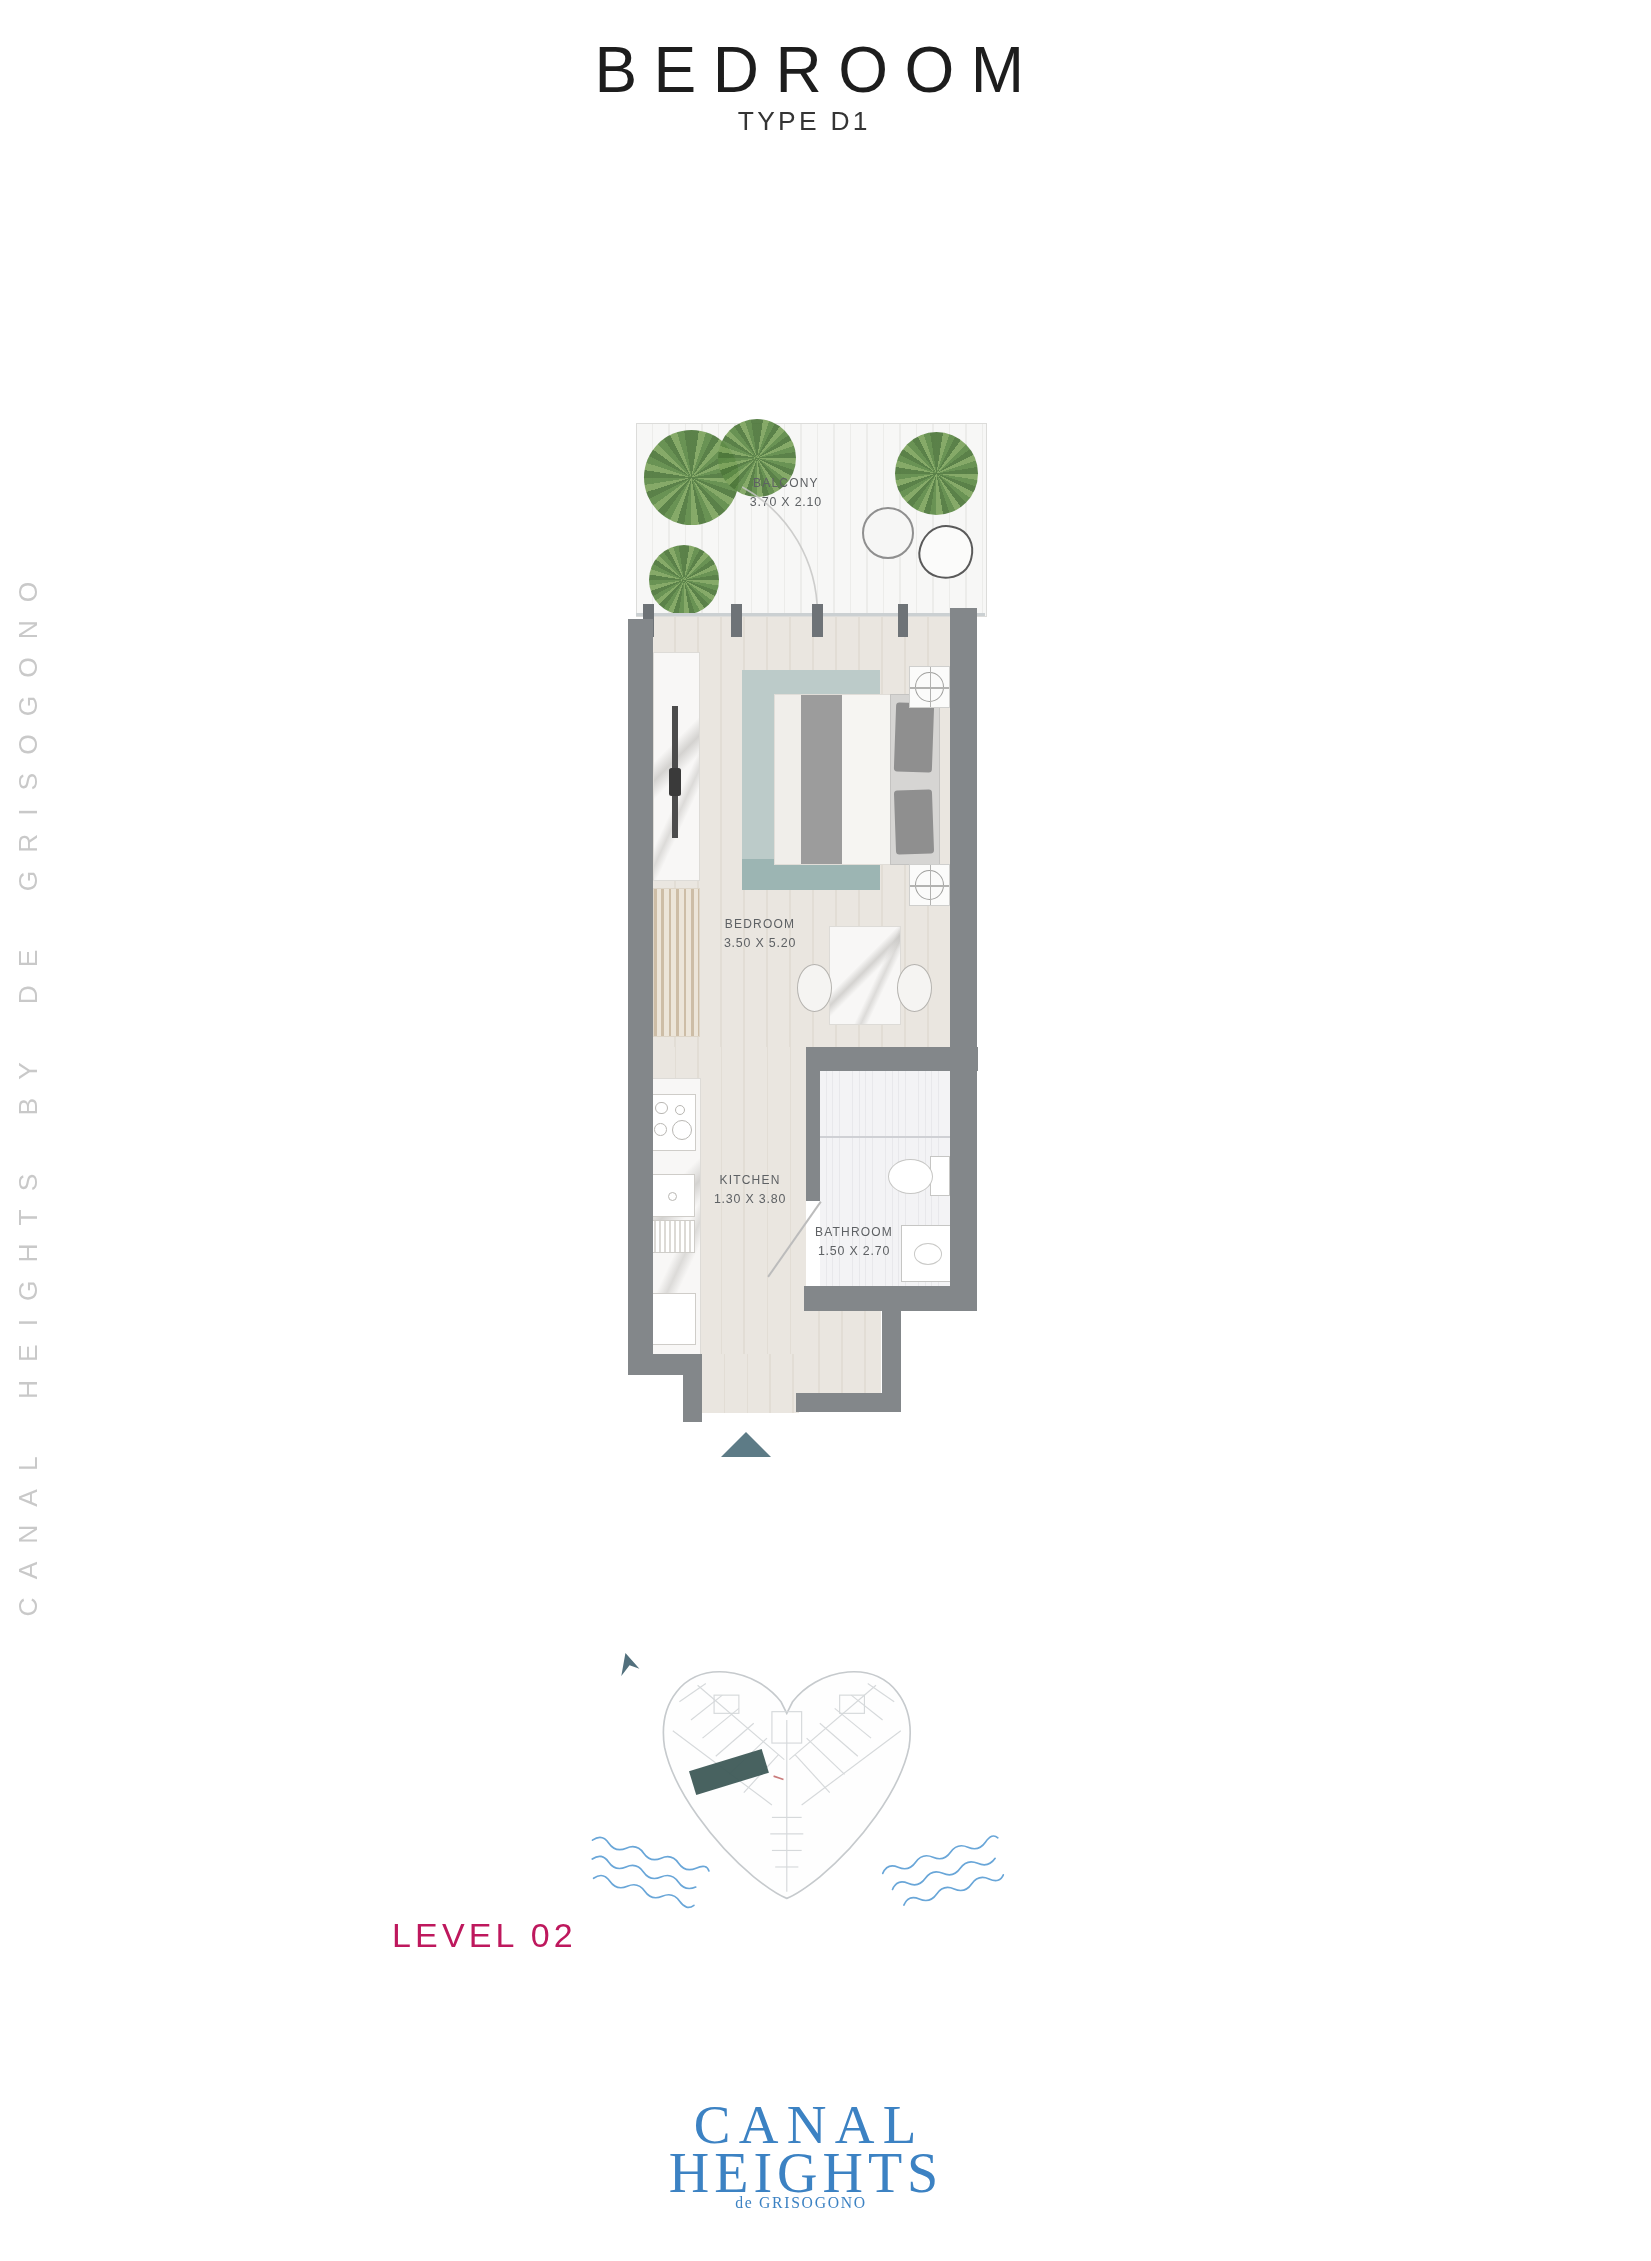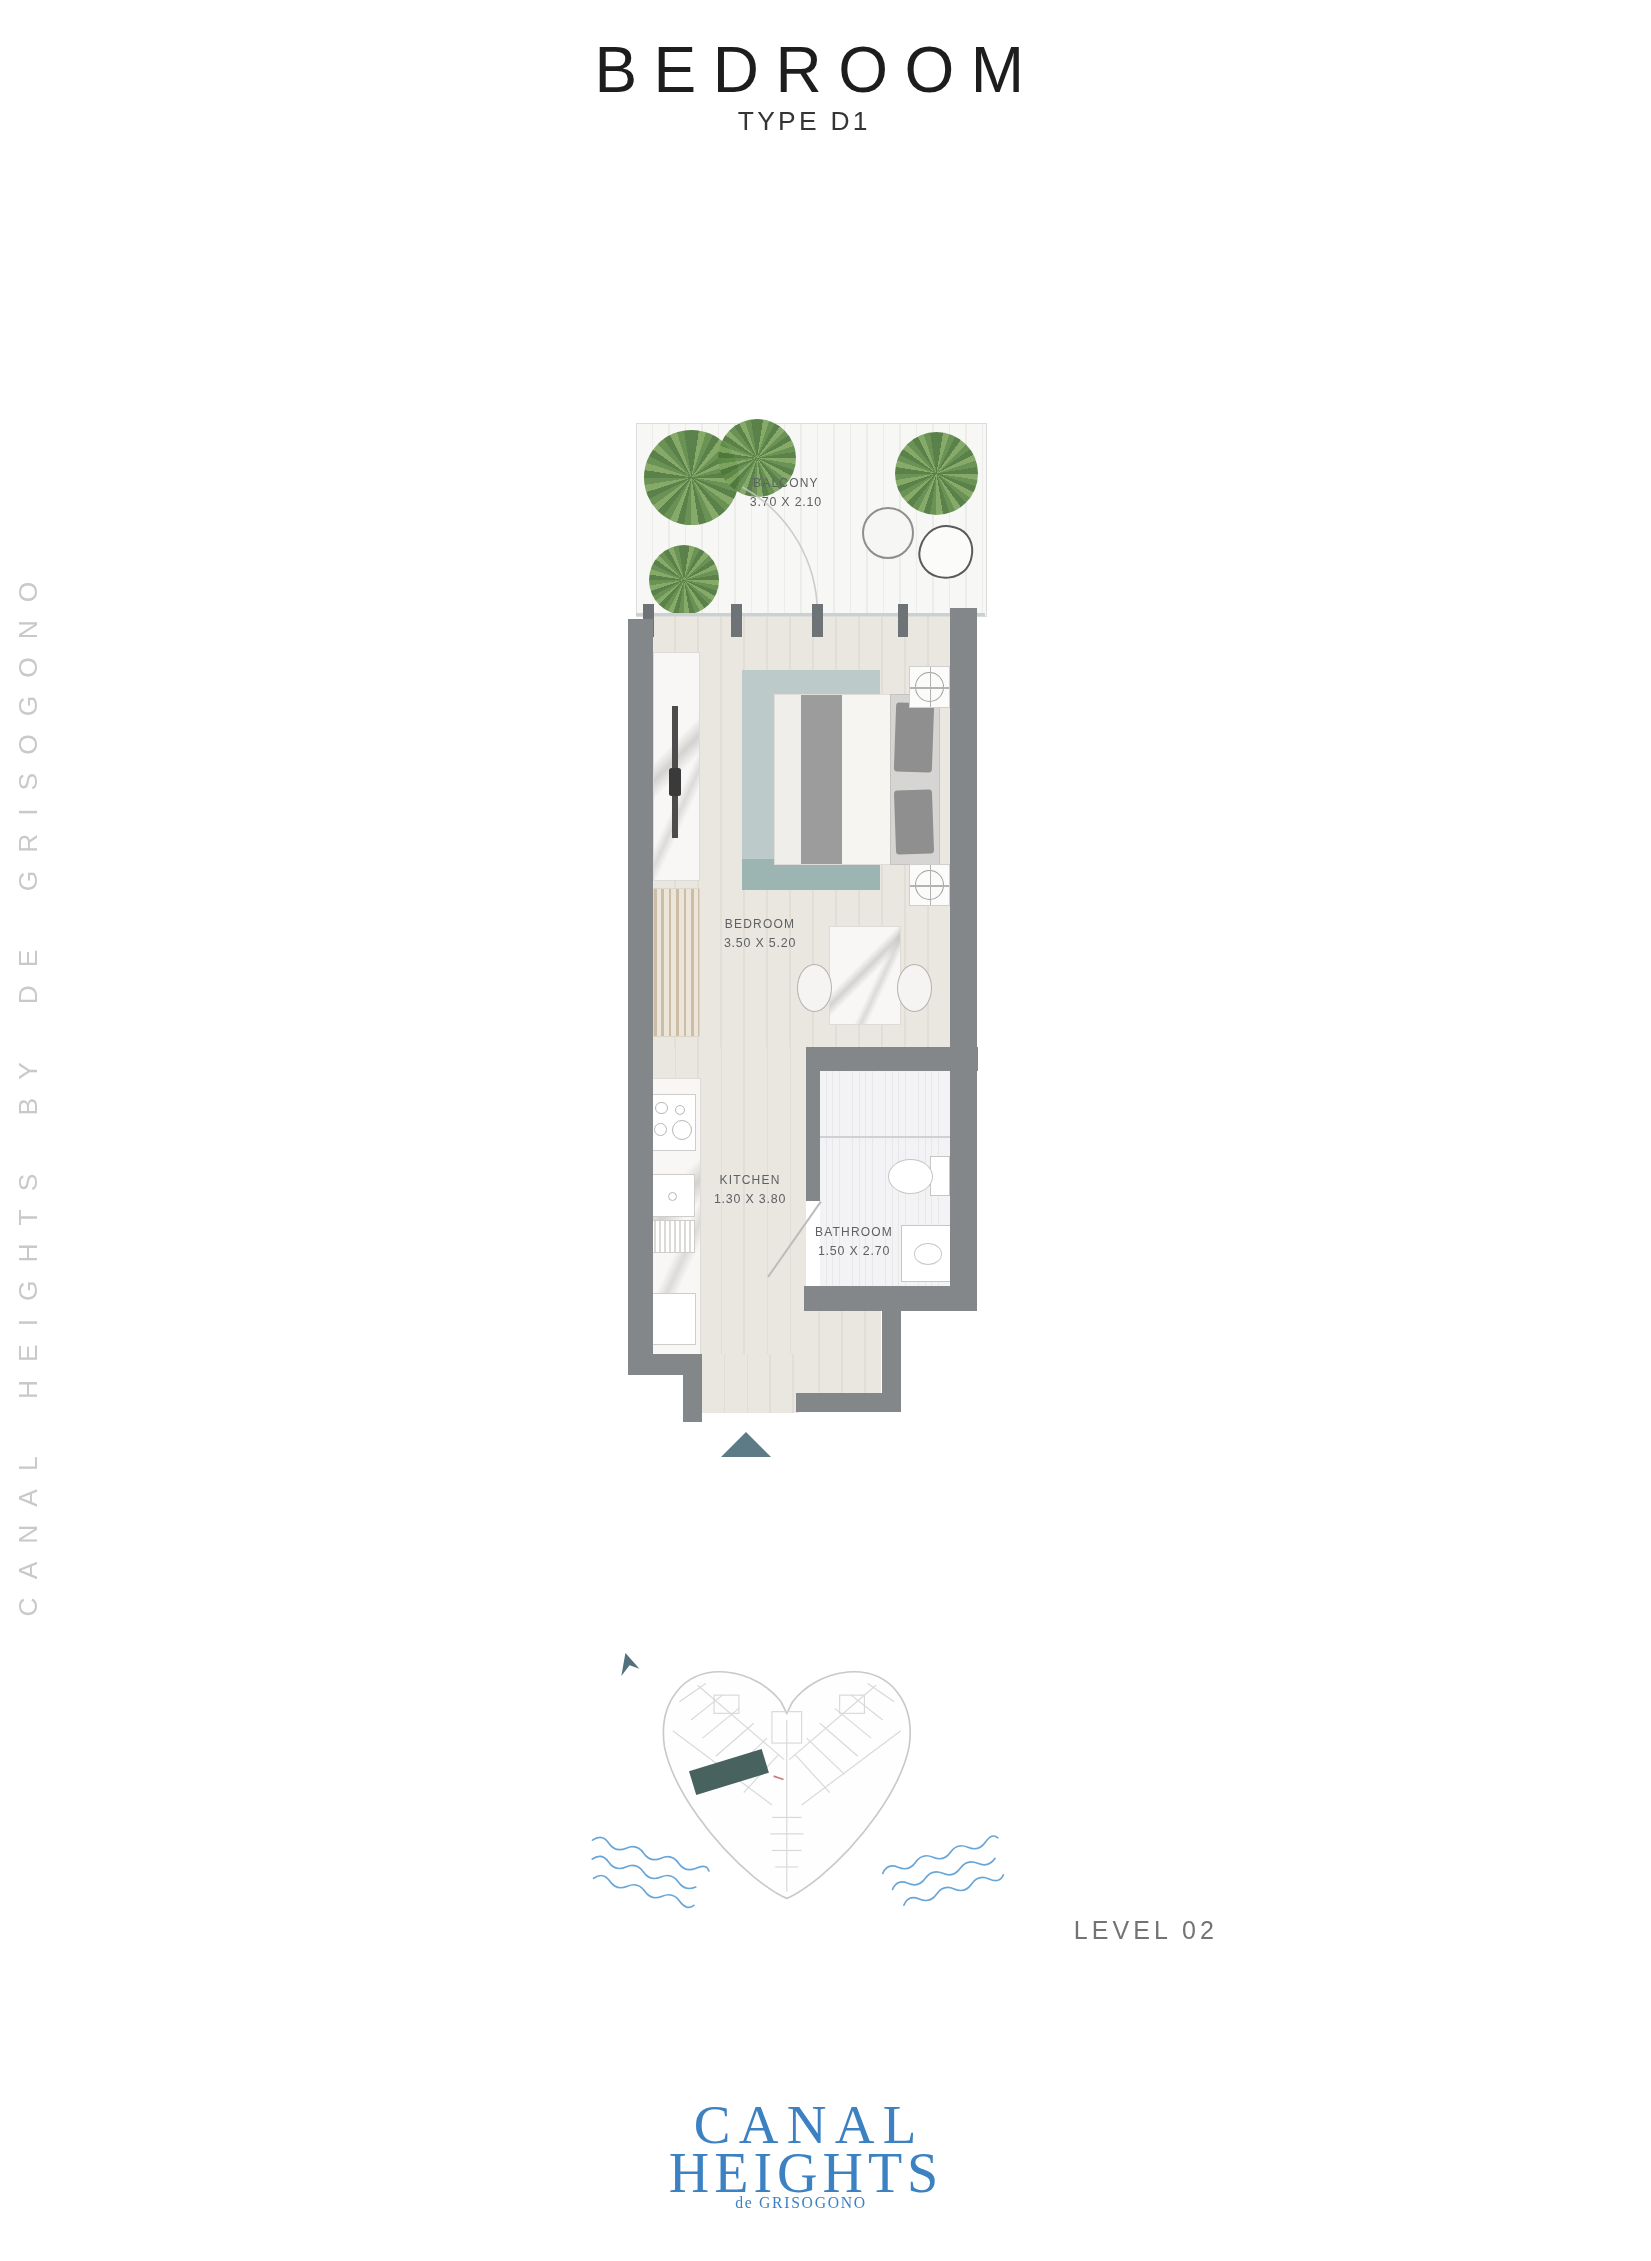--- a/index.html
+++ b/index.html
@@ -58,22 +58,22 @@
   .room-label{text-align:center;color:var(--label,#5e6164);line-height:1.6;}
   .room-label .rname{font-size:12px;letter-spacing:1.2px;}
   .room-label .rdims{font-size:12.4px;letter-spacing:0.8px;text-align:center;}
 
   .entry-arrow{width:0;height:0;border-left:25.6px solid transparent;border-right:25.6px solid transparent;
                border-bottom:25.6px solid var(--accent,#5d7b86);}
 
   
   #keyplan{left:578px;top:1648px;width:462px;height:281px;}
   .waves{stroke:var(--water,#69a6d8);fill:none;stroke-width:2px;stroke-linecap:round;}
-  .level-label{left:388px;top:1916px;width:826px;text-align:right;font-size:25px;letter-spacing:4.1px;
-               padding-left:4.1px;color:#737373;}
+  .level-label{left:388px;top:1916px;width:826px;text-align:left;font-size:34px;letter-spacing:4.1px;
+               padding-left:4.1px;color:#be185d;}
 
   
   .logo-line{left:388px;width:826px;text-align:center;color:var(--logo_blue,#3c82c3);
              font-family:"Liberation Serif",serif;}
   .logo-1{top:2093px;font-size:55px;letter-spacing:8.3px;padding-left:8.3px;}
   .logo-2{top:2141px;font-size:56px;letter-spacing:5px;padding-left:5px;}
   .logo-3{top:2194px;font-size:15.7px;letter-spacing:1.7px;}
 </style>
 </head>
 <body>

